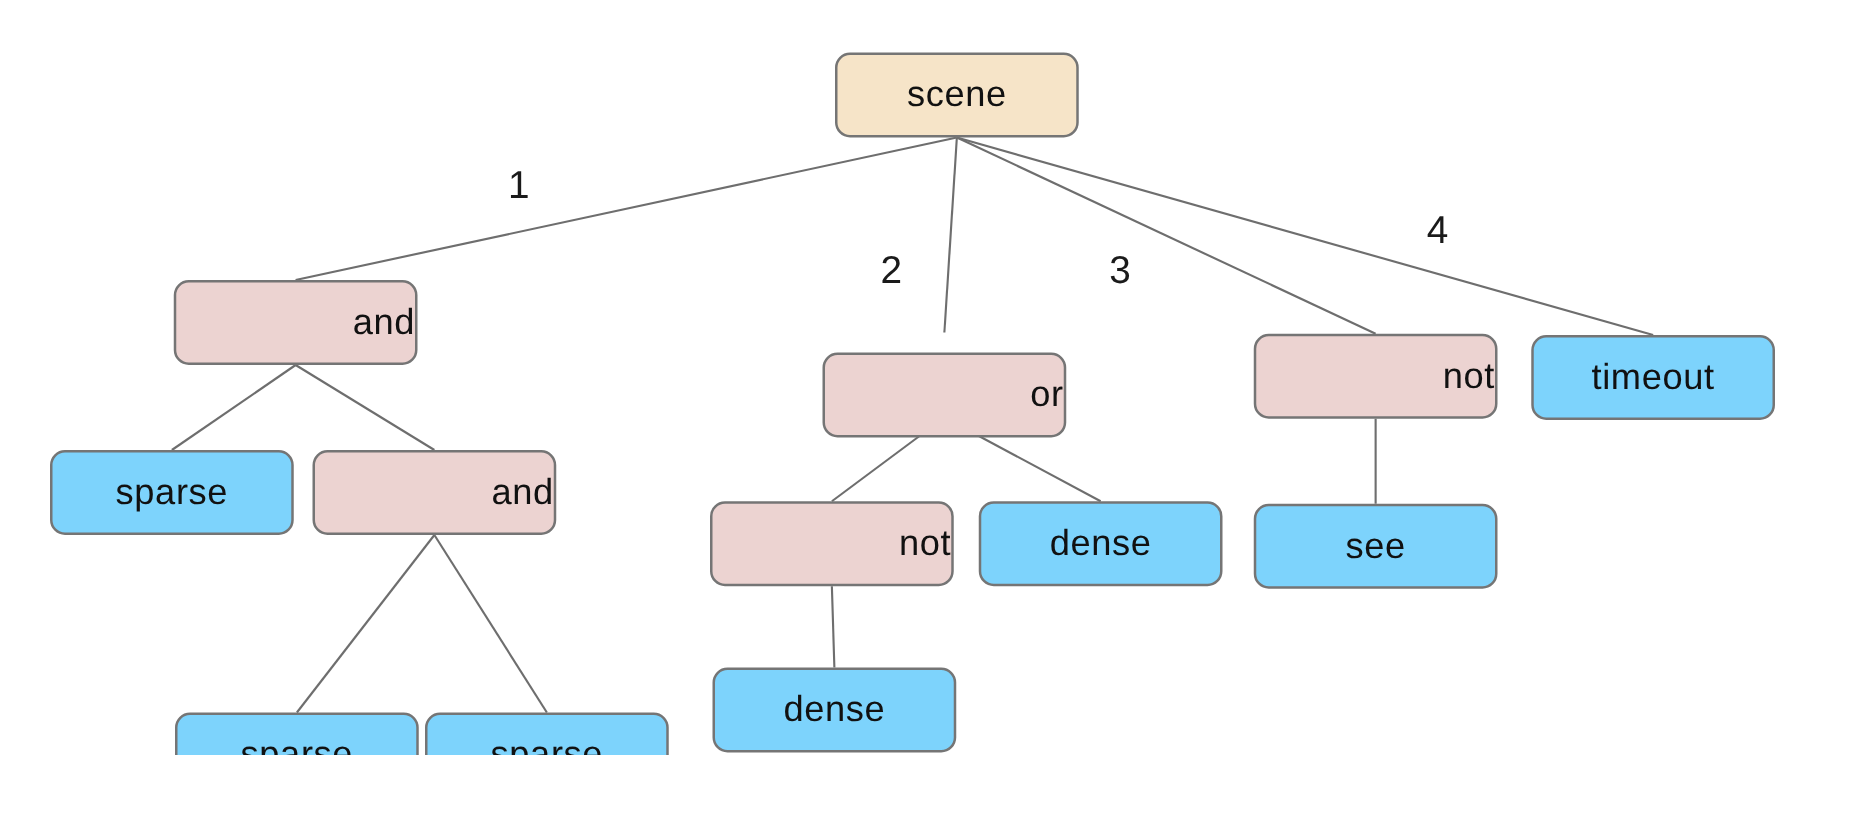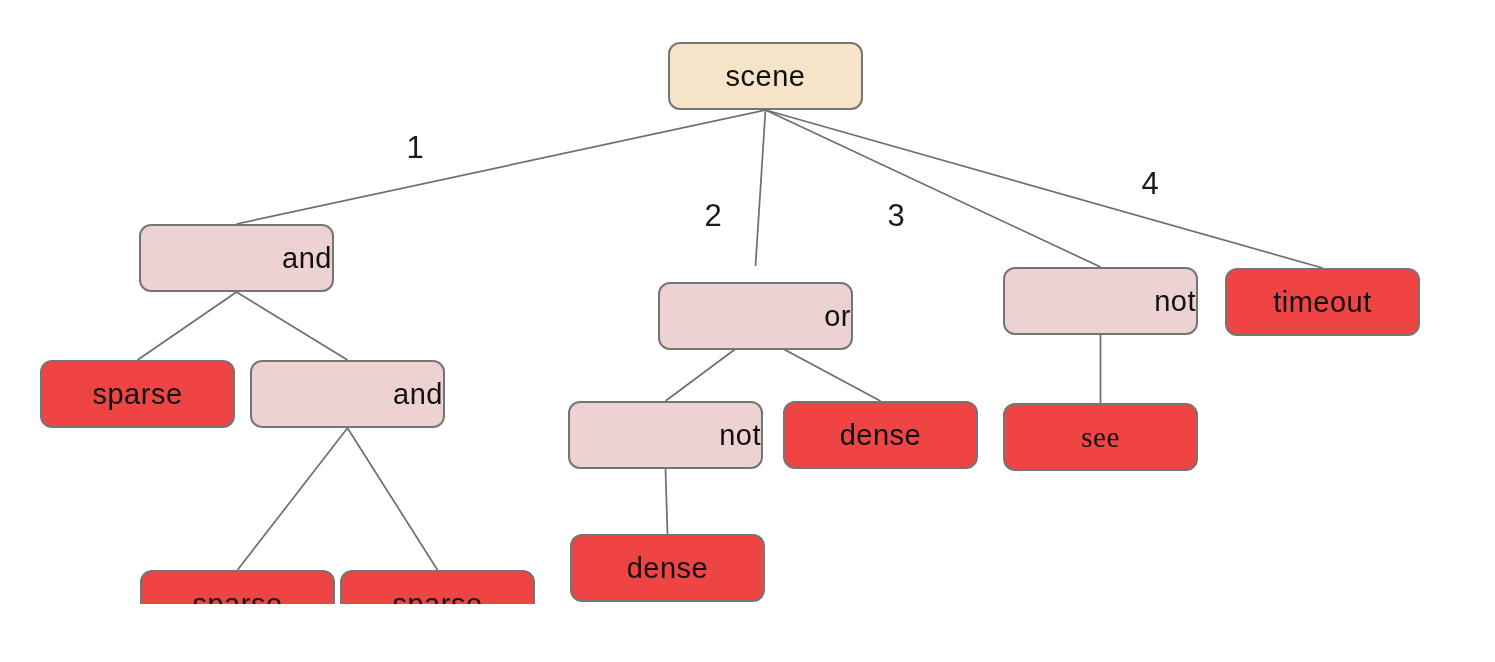--- a/index.html
+++ b/index.html
@@ -32,21 +32,21 @@
     border-radius: 12px;
     display: flex;
     align-items: center;
     justify-content: center;
     font-size: 29px;
     color: #111111;
     letter-spacing: 0.5px;
   }
   .node.root     { background: #f6e4c8; }
   .node.operator { background: #ecd3d1; justify-content: flex-end; }
-  .node.leaf     { background: #ef4444; }
+  .node.leaf     { background: #7dd3fc; }
   .edge-label {
     position: absolute;
     transform: translate(-50%, -50%);
     font-size: 31px;
     color: #1a1a1a;
   }
 </style>
 </head>
 <body>
 
@@ -86,21 +86,21 @@
       </div>
       <div class="node operator" style="left: 250px; top: 360px;">
         <span>and</span>
       </div>
       <div class="node operator" style="left: 568px; top: 401px;">
         <span>not</span>
       </div>
       <div class="node leaf" style="left: 783px; top: 401px;">
         <span>dense</span>
       </div>
-      <div class="node leaf" style="left: 1003px; top: 403px; font-family: Liberation Serif, serif;">
+      <div class="node leaf" style="left: 1003px; top: 403px;">
         <span>see</span>
       </div>
       <div class="node leaf" style="left: 140px; top: 570px;">
         <span>sparse</span>
       </div>
       <div class="node leaf" style="left: 340px; top: 570px;">
         <span>sparse</span>
       </div>
       <div class="node leaf" style="left: 570px; top: 534px;">
         <span>dense</span>

